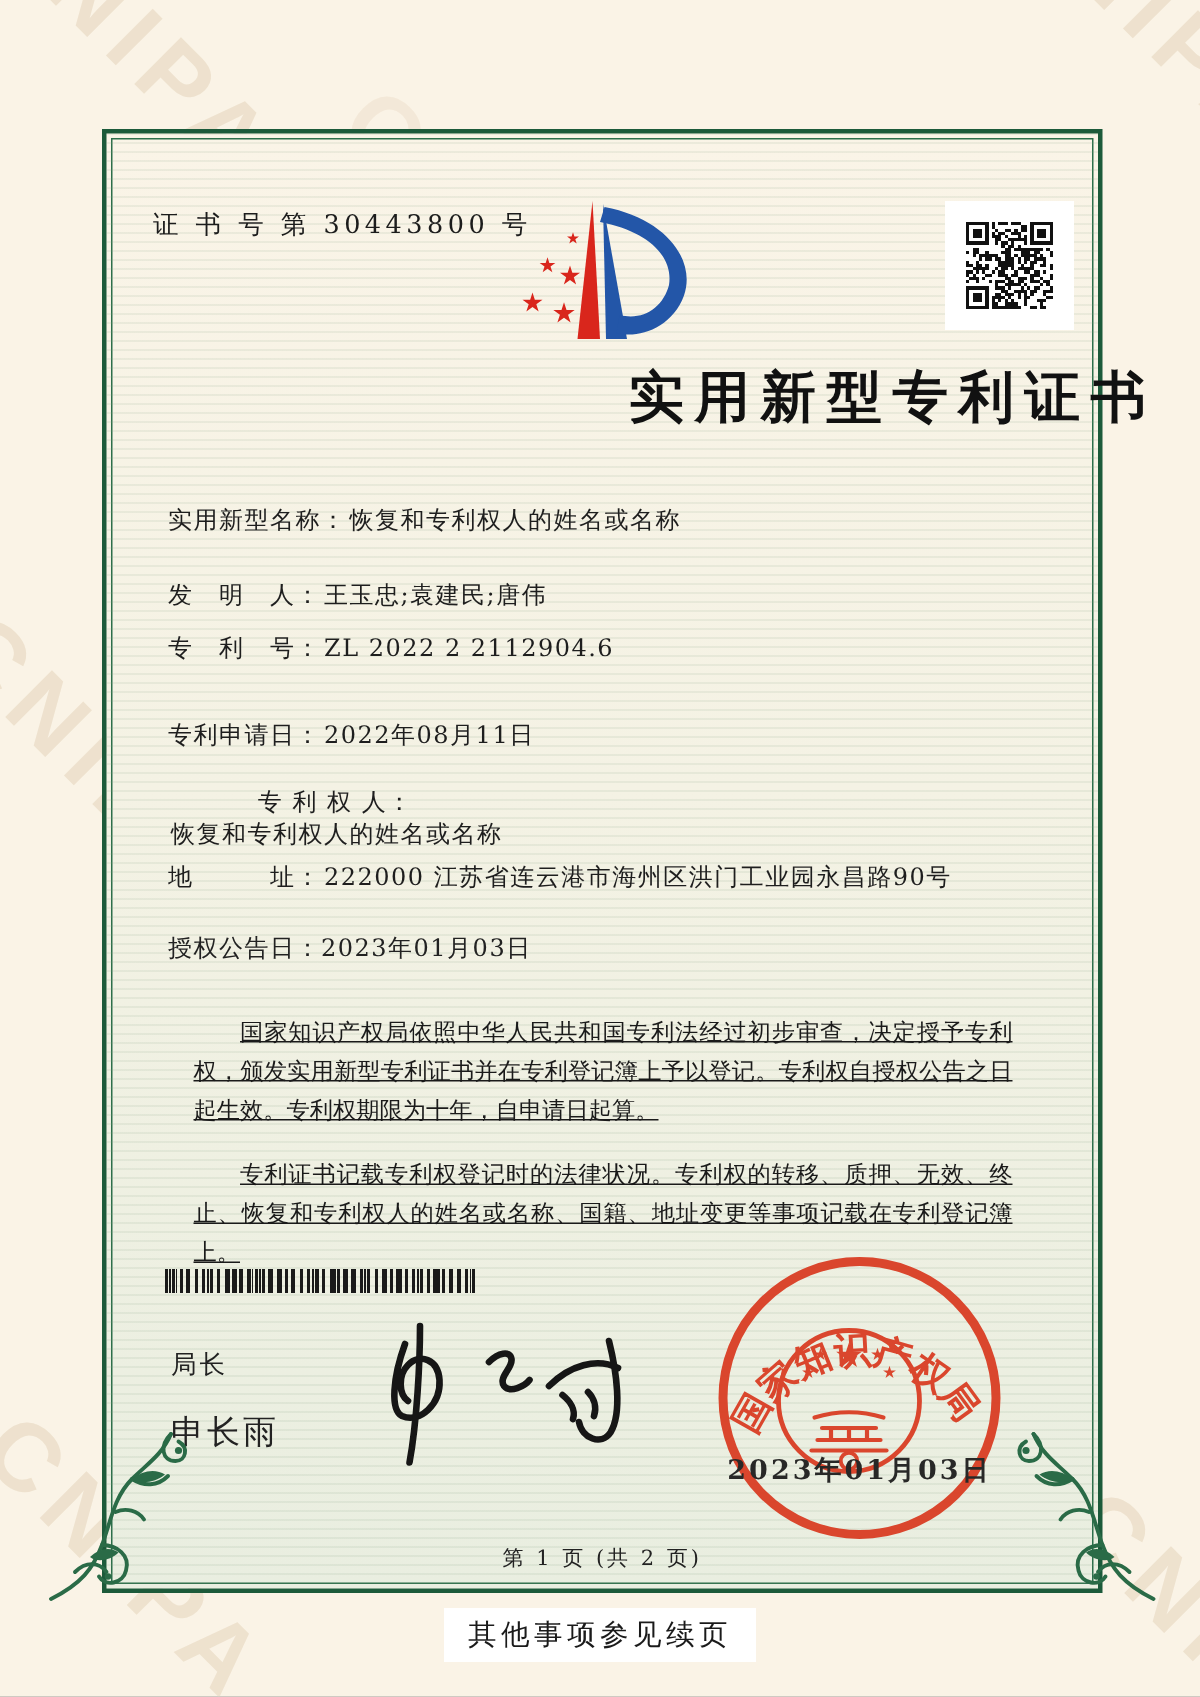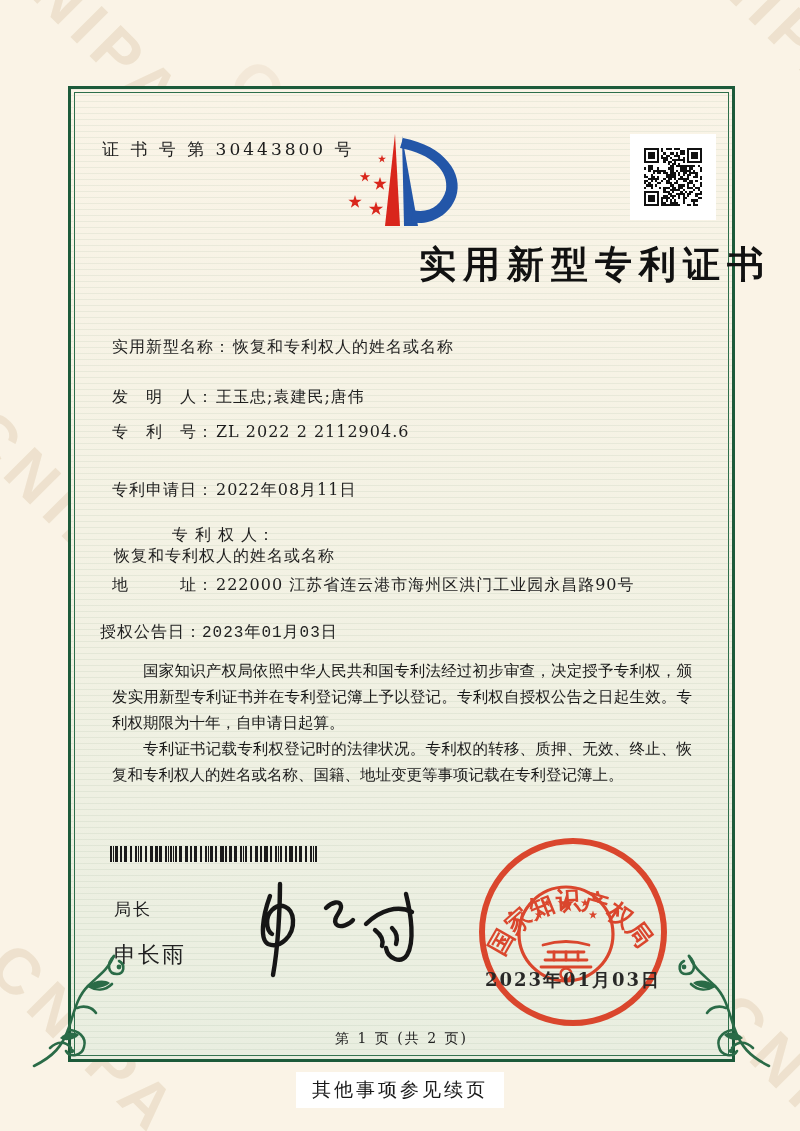--- a/index.html
+++ b/index.html
@@ -47,28 +47,28 @@
     position:absolute; left:68px; top:240px; width:667px; z-index:2;
     text-align:right; font-size:37px; font-weight:700; letter-spacing:7px; color:#111;padding-left:36px;
   }
   
   .field-row{
     position:absolute; left:112px; z-index:2; display:flex;
     font-size:16px; color:#1e1e1e; letter-spacing:1px; white-space:nowrap;text-align:center;
   }
   .field-label{ min-width:100px; }
   .field-value{ margin-left:2px; }
-  .grant-row{ position:absolute; left:100px; top:622px; z-index:2; display:flex; gap:40px;
-    font-size:16px; letter-spacing:1px; white-space:nowrap;font-family:Liberation Mono, monospace;}
+  .grant-row{ position:absolute; left:112px; top:622px; z-index:2; display:flex; gap:40px;
+    font-size:16px; letter-spacing:1px; white-space:nowrap;}
   
   .body-text{
     position:absolute; left:112px; top:658px; width:580px; z-index:2;
     font-size:15.5px; line-height:26px; color:#1a1a1a; text-align:justify;
   }
-  .body-text p{ margin:0; text-indent:2em; }
+  .body-text p{ margin:17px; text-indent:2em;text-decoration:underline; }
   
   .barcode{
     position:absolute; left:110px; top:846px; width:208px; height:16px; z-index:2;
     background:
       repeating-linear-gradient(90deg,#1a1a1a 0 2px, rgba(0,0,0,0) 2px 5px),
       repeating-linear-gradient(90deg,#1a1a1a 0 1px, rgba(0,0,0,0) 1px 7px),
       repeating-linear-gradient(90deg, rgba(0,0,0,0) 0 3px, #1a1a1a 3px 4px, rgba(0,0,0,0) 4px 11px);
   }
   
   .sig-title{ position:absolute; left:114px; top:898px; font-size:17px; letter-spacing:2px; z-index:2;}

